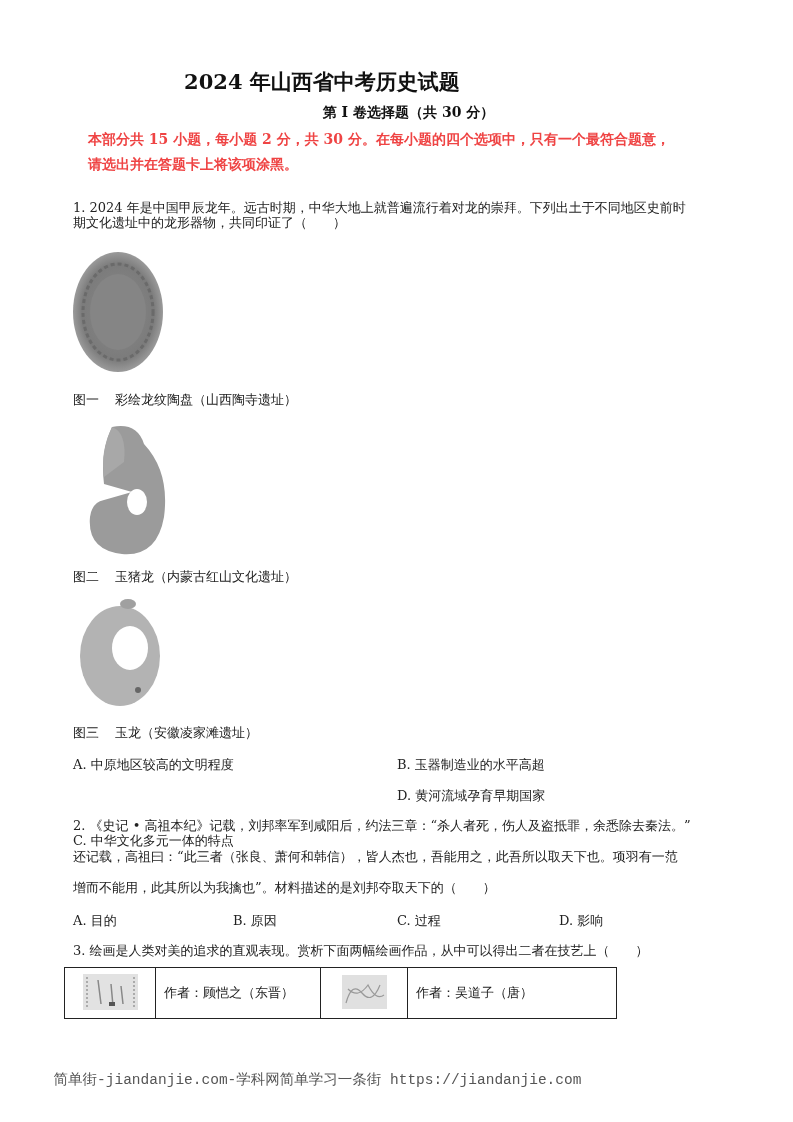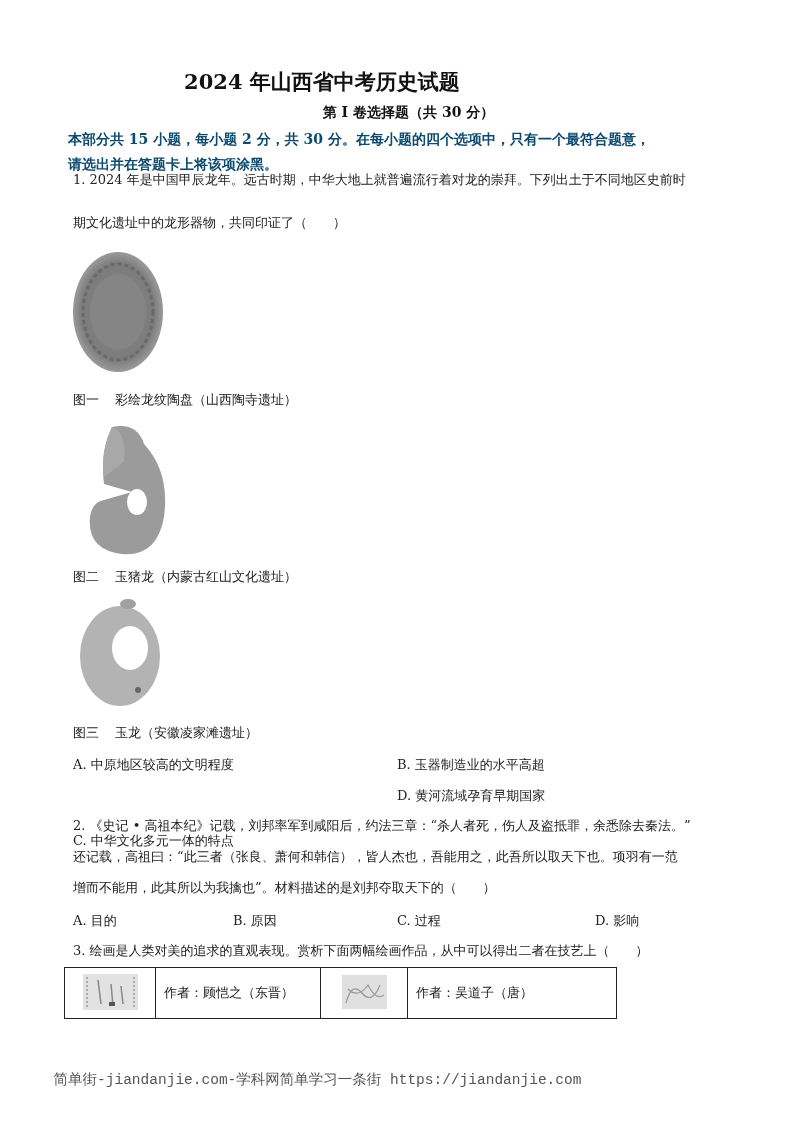--- a/index.html
+++ b/index.html
@@ -1,21 +1,21 @@
 <!DOCTYPE html>
 <html><head>
 <meta charset="utf-8">
 <style>
   html, body { margin: 0; padding: 0; background: #fff; }
   body { width: 793px; height: 1122px; position: relative; overflow: hidden;
          font-family: "DejaVu Serif", "Liberation Serif", serif; color: #222; }
   .abs { position: absolute; }
   .title { left: 0; width: 644px; top: 68px; text-align: center; font-size: 21px; font-weight: bold; color: #111; }
   .subtitle { left: 0; width: 793px; top: 104px; text-align: center; font-size: 14px; font-weight: bold; color: #111; margin-left: 12px; }
-  .instr { left: 68px; width: 660px; font-size: 14px; font-weight: bold; color: #0c4a6e; line-height: 25px; }
+  .instr { left: 88px; width: 660px; font-size: 14px; font-weight: bold; color: #ef4444; line-height: 25px; }
   .q { left: 73px; width: 660px; font-size: 13px; line-height: 31px; color: #222; }
   .cap { left: 73px; font-size: 13px; color: #222; }
   .cap .num { display: inline-block; width: 42px; }
   .opt { font-size: 13px; color: #222; }
   
   .plate { left: 73px; top: 248px; width: 90px; height: 128px; }
   .pig { left: 82px; top: 422px; width: 90px; height: 138px; }
   .ring { left: 78px; top: 598px; width: 90px; height: 112px; }
   table.paint { position: absolute; left: 64px; top: 967px; border-collapse: collapse; }
   table.paint td { border: 1.5px solid #222; height: 50px; font-size: 13px; padding: 0; vertical-align: middle; }
@@ -23,21 +23,21 @@
             font-family: Liberation Mono, monospace; }
 </style>
 </head>
 <body>
 
 <div class="abs title">2024 年山西省中考历史试题</div>
 <div class="abs subtitle">第 I 卷选择题（共 30 分）</div>
 <div class="abs instr" style="top:127px;">本部分共 15 小题，每小题 2 分，共 30 分。在每小题的四个选项中，只有一个最符合题意，</div>
 <div class="abs instr" style="top:152px;">请选出并在答题卡上将该项涂黑。</div>
 
-<div class="abs q" style="top:164px;">1. 2024 年是中国甲辰龙年。远古时期，中华大地上就普遍流行着对龙的崇拜。下列出土于不同地区史前时</div>
+<div class="abs q" style="top:192px;">1. 2024 年是中国甲辰龙年。远古时期，中华大地上就普遍流行着对龙的崇拜。下列出土于不同地区史前时</div>
 <div class="abs q" style="top:207px;">期文化遗址中的龙形器物，共同印证了（　　）</div>
 
 <div class="abs plate">
   <svg width="90" height="128" viewBox="0 0 90 128">
     <defs>
       <radialGradient id="pg" cx="50%" cy="50%" r="50%">
         <stop offset="0%" stop-color="#8a8a8a"></stop>
         <stop offset="80%" stop-color="#7b7b7b"></stop>
         <stop offset="100%" stop-color="#9a9a9a"></stop>
       </radialGradient>
@@ -94,21 +94,21 @@
 
 <div class="abs opt" style="left:73px; top:912px;">
   <span>A.</span> <span>目的</span>
 </div>
 <div class="abs opt" style="left:233px; top:912px;">
   <span>B.</span> <span>原因</span>
 </div>
 <div class="abs opt" style="left:397px; top:912px;">
   <span>C.</span> <span>过程</span>
 </div>
-<div class="abs opt" style="left:559px; top:912px;margin-left:36px;">
+<div class="abs opt" style="left:559px; top:912px;">
   <span>D.</span> <span>影响</span>
 </div>
 
 <div class="abs q" style="top:935px;">3. 绘画是人类对美的追求的直观表现。赏析下面两幅绘画作品，从中可以得出二者在技艺上（　　）</div>
 
 <table class="paint">
   <tbody>
       <tr>
     <td style="width:90px; text-align:center;">
       <svg width="55" height="36" viewBox="0 0 55 36">

